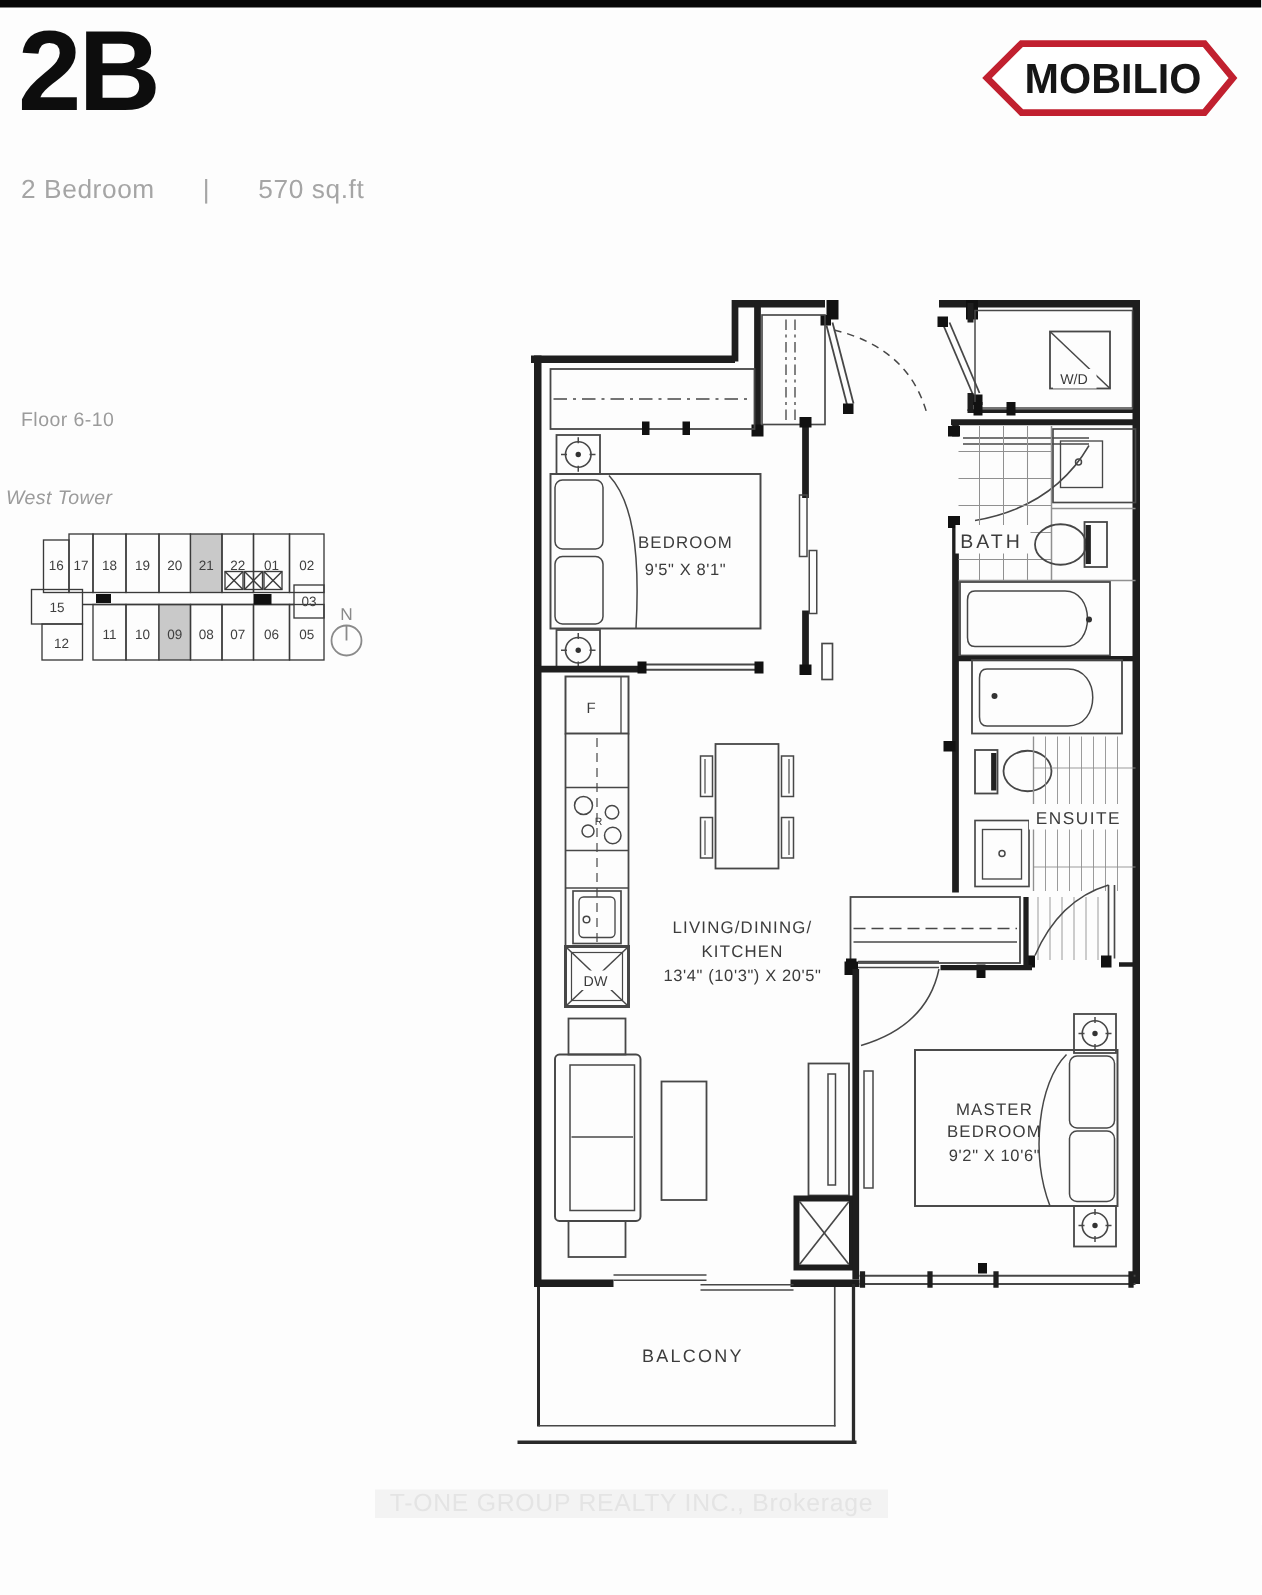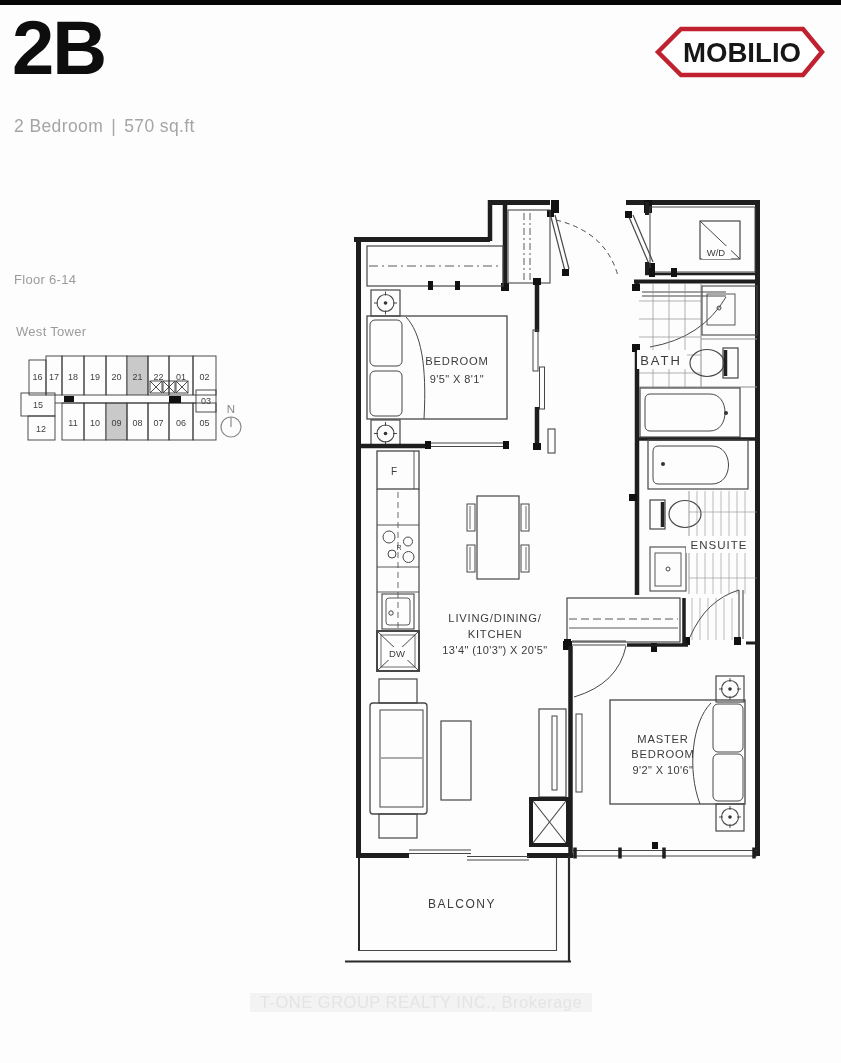--- a/index.html
+++ b/index.html
@@ -1,25 +1,25 @@
 <!DOCTYPE html>
 <html><head>
 <meta charset="utf-8">
 <style>
   html,body{margin:0;padding:0;background:#ffffff;}
   .page{position:relative;width:841px;height:1063px;background:#fdfdfd;overflow:hidden;
         font-family:"Liberation Sans", sans-serif;}
   .topbar{position:absolute;left:0;top:0;width:841px;height:5px;background:#060606;}
   .unit-code{position:absolute;left:12px;top:10px;font-size:76px;font-weight:800;
              letter-spacing:-2px;color:#0d0d0d;line-height:1;}
-  .subtitle{position:absolute;left:14px;top:116px;display:flex;gap:8px;align-items:baseline;
+  .subtitle{position:absolute;left:14px;top:116px;display:flex;gap:32px;align-items:baseline;
             font-size:17.5px;color:#a5a5a5;letter-spacing:0.4px;}
   .info-label{position:absolute;font-size:13px;color:#9b9b9b;letter-spacing:0.3px;}
   .floor-label{left:14px;top:272px;}
-  .tower-label{left:16px;top:324px;}
+  .tower-label{left:4px;top:324px;font-style:italic;}
   .logo{position:absolute;left:650px;top:24px;}
   .watermark{position:absolute;left:250px;top:993px;width:342px;height:19px;
              background:#f3f3f3;color:#e4e4e4;font-size:16.5px;line-height:19px;
              text-align:center;letter-spacing:0.5px;white-space:nowrap;}
   svg text{font-family:"Liberation Sans", sans-serif;}
   .room-label{fill:#3c3c3c;font-size:11.2px;letter-spacing:0.8px;}
   .room-dims{fill:#3c3c3c;font-size:11px;letter-spacing:0.4px;}
   .fix-label{fill:#3c3c3c;}
   .kp-num{fill:#3f3f3f;font-size:9px;}
   .wall{stroke:#1e1e1e;fill:none;}
@@ -40,21 +40,21 @@
     <span>2 Bedroom</span>
     <span>|</span>
     <span>570 sq.ft</span>
   </div>
 
   <svg class="logo" width="180" height="56" viewBox="0 0 180 56">
     <polygon points="8,28 31,5 153,5 172,28 153,51 31,51" fill="#ffffff" stroke="#c1202f" stroke-width="4.5" stroke-linejoin="miter"></polygon>
     <text x="92" y="38" text-anchor="middle" font-size="28" font-weight="bold" fill="#161616" textLength="118" lengthAdjust="spacingAndGlyphs">MOBILIO</text>
   </svg>
 
-  <div class="info-label floor-label">Floor 6-14</div>
+  <div class="info-label floor-label">Floor 6-10</div>
   <div class="info-label tower-label">West Tower</div>
 
   <svg width="841" height="1063" viewBox="0 0 841 1063" style="position:absolute;left:0;top:0;">
 
     <g stroke-width="0.9">
 
       <rect x="29" y="360" width="17" height="35" class="thin"></rect>
       <rect x="46" y="356" width="16" height="39" class="thin"></rect>
       <rect x="62" y="356" width="22" height="39" class="thin"></rect>
       <rect x="84" y="356" width="22" height="39" class="thin"></rect>

